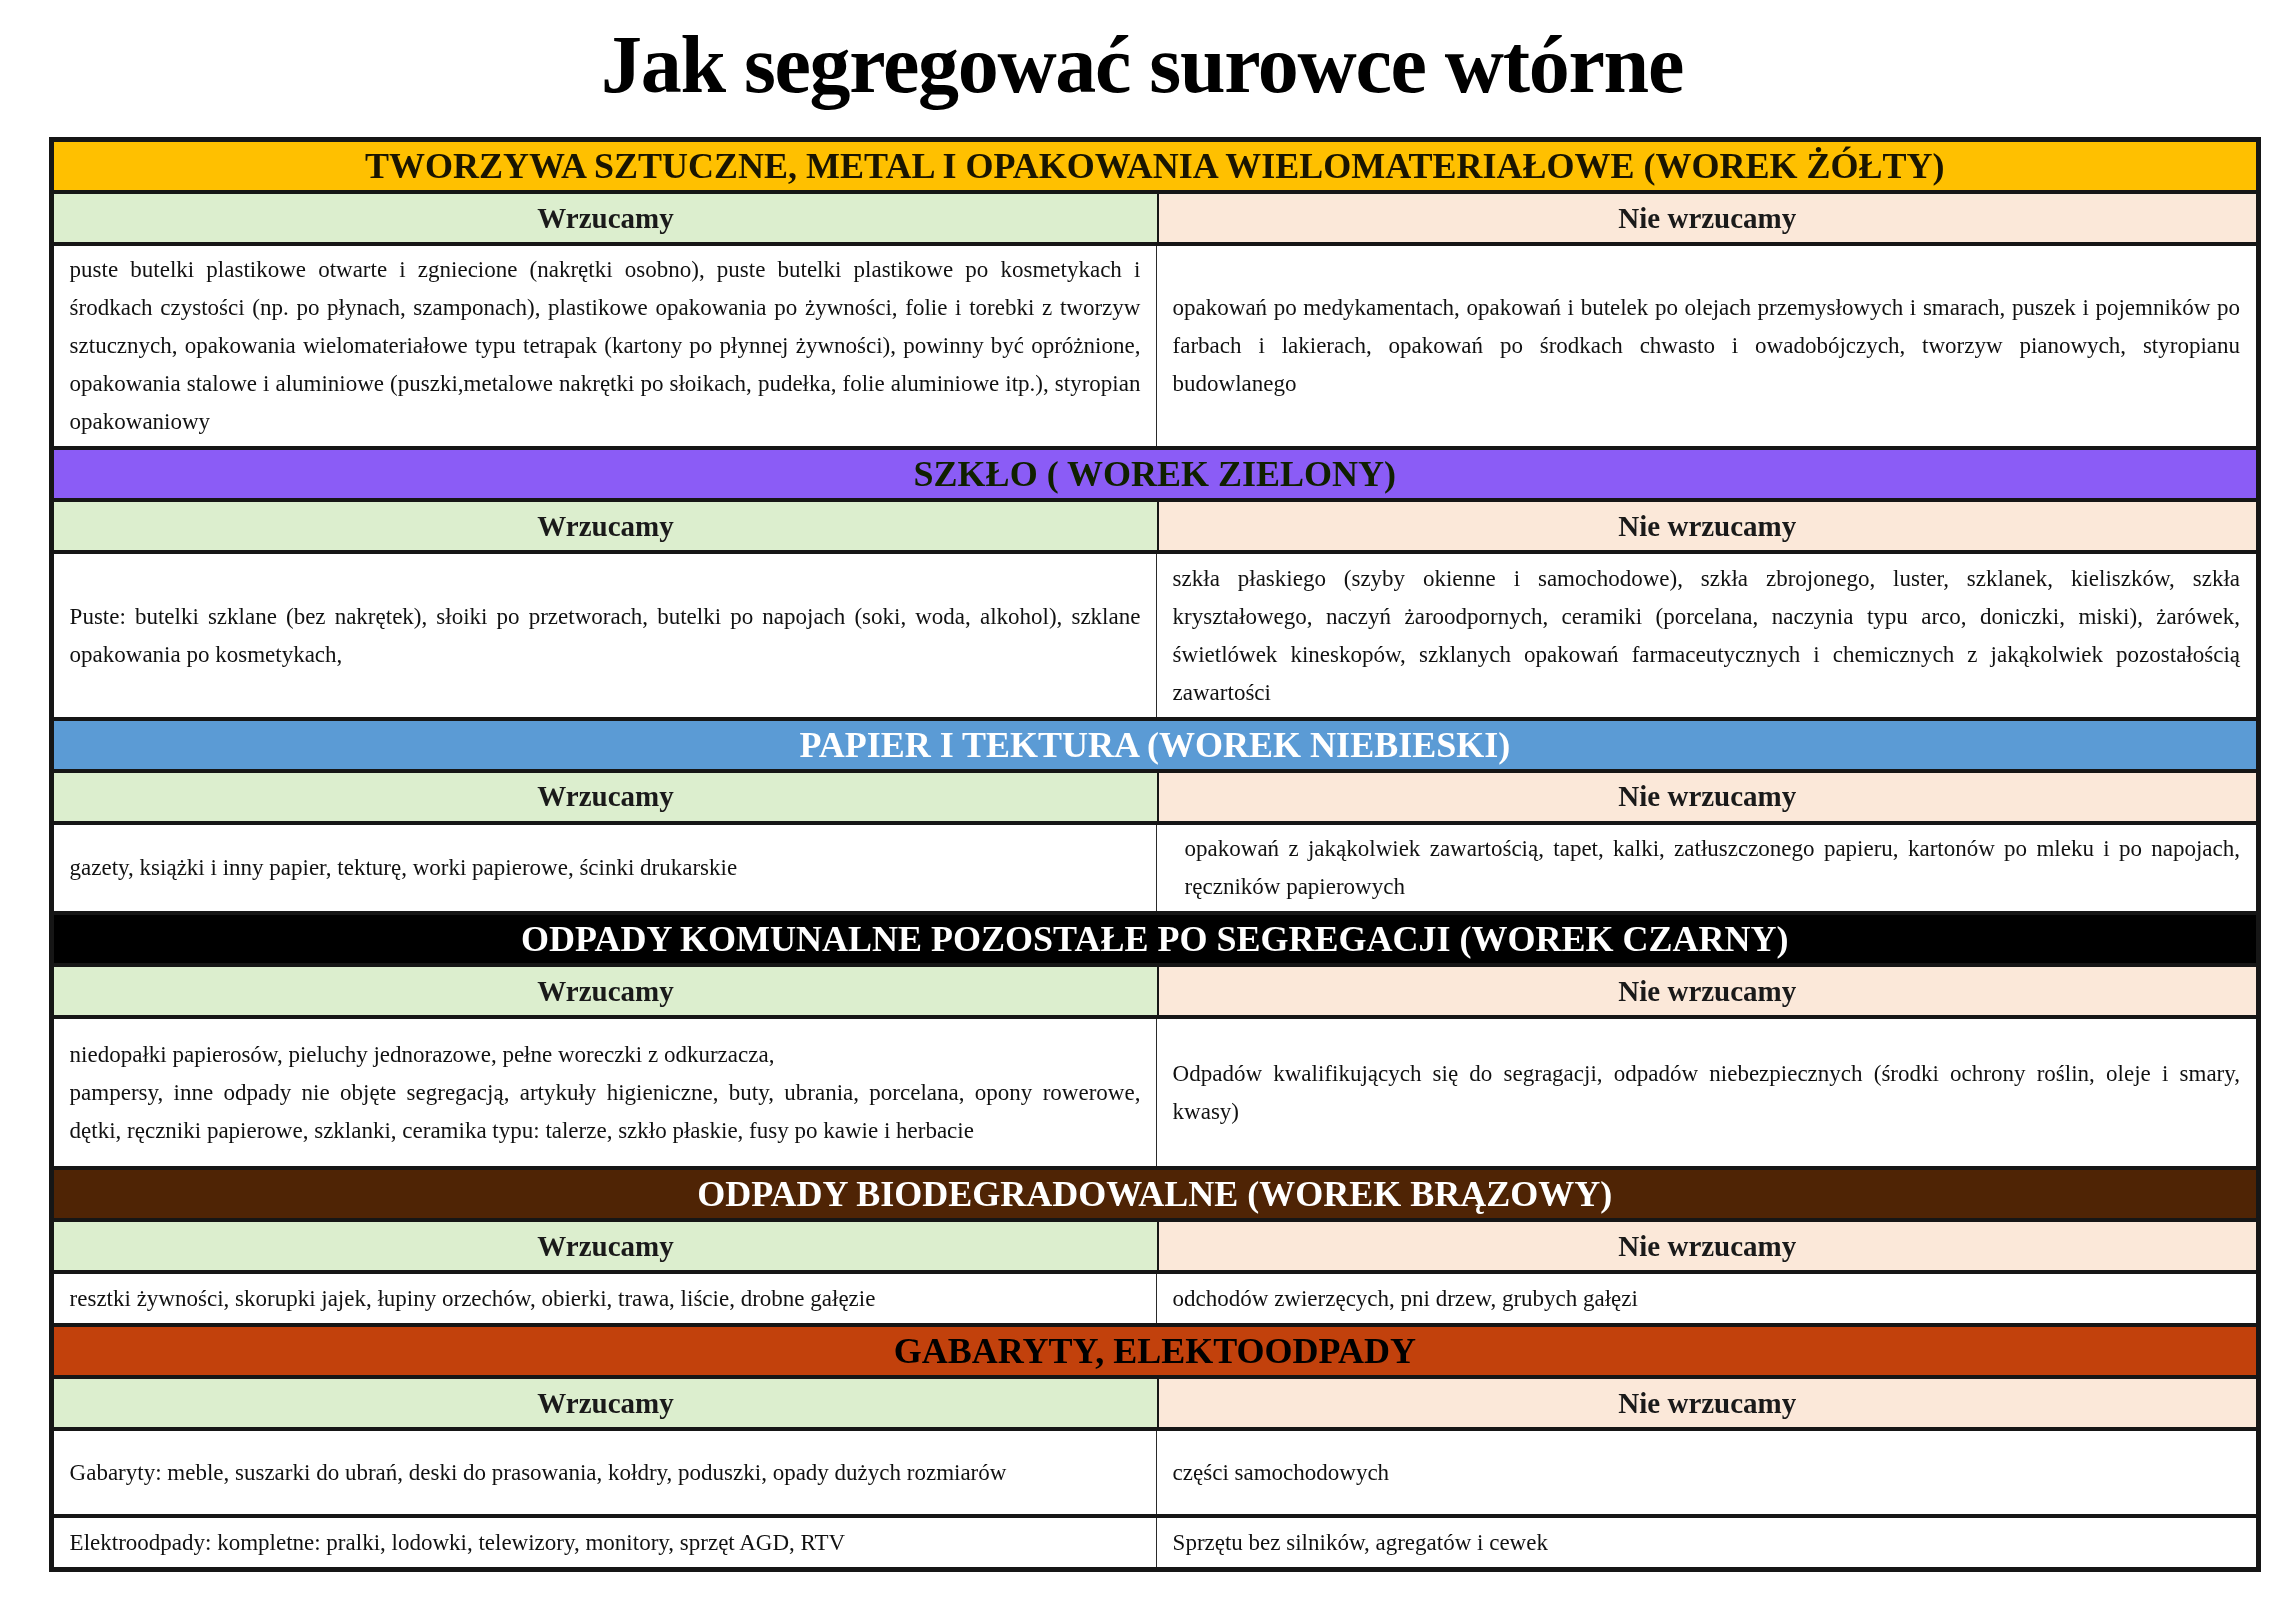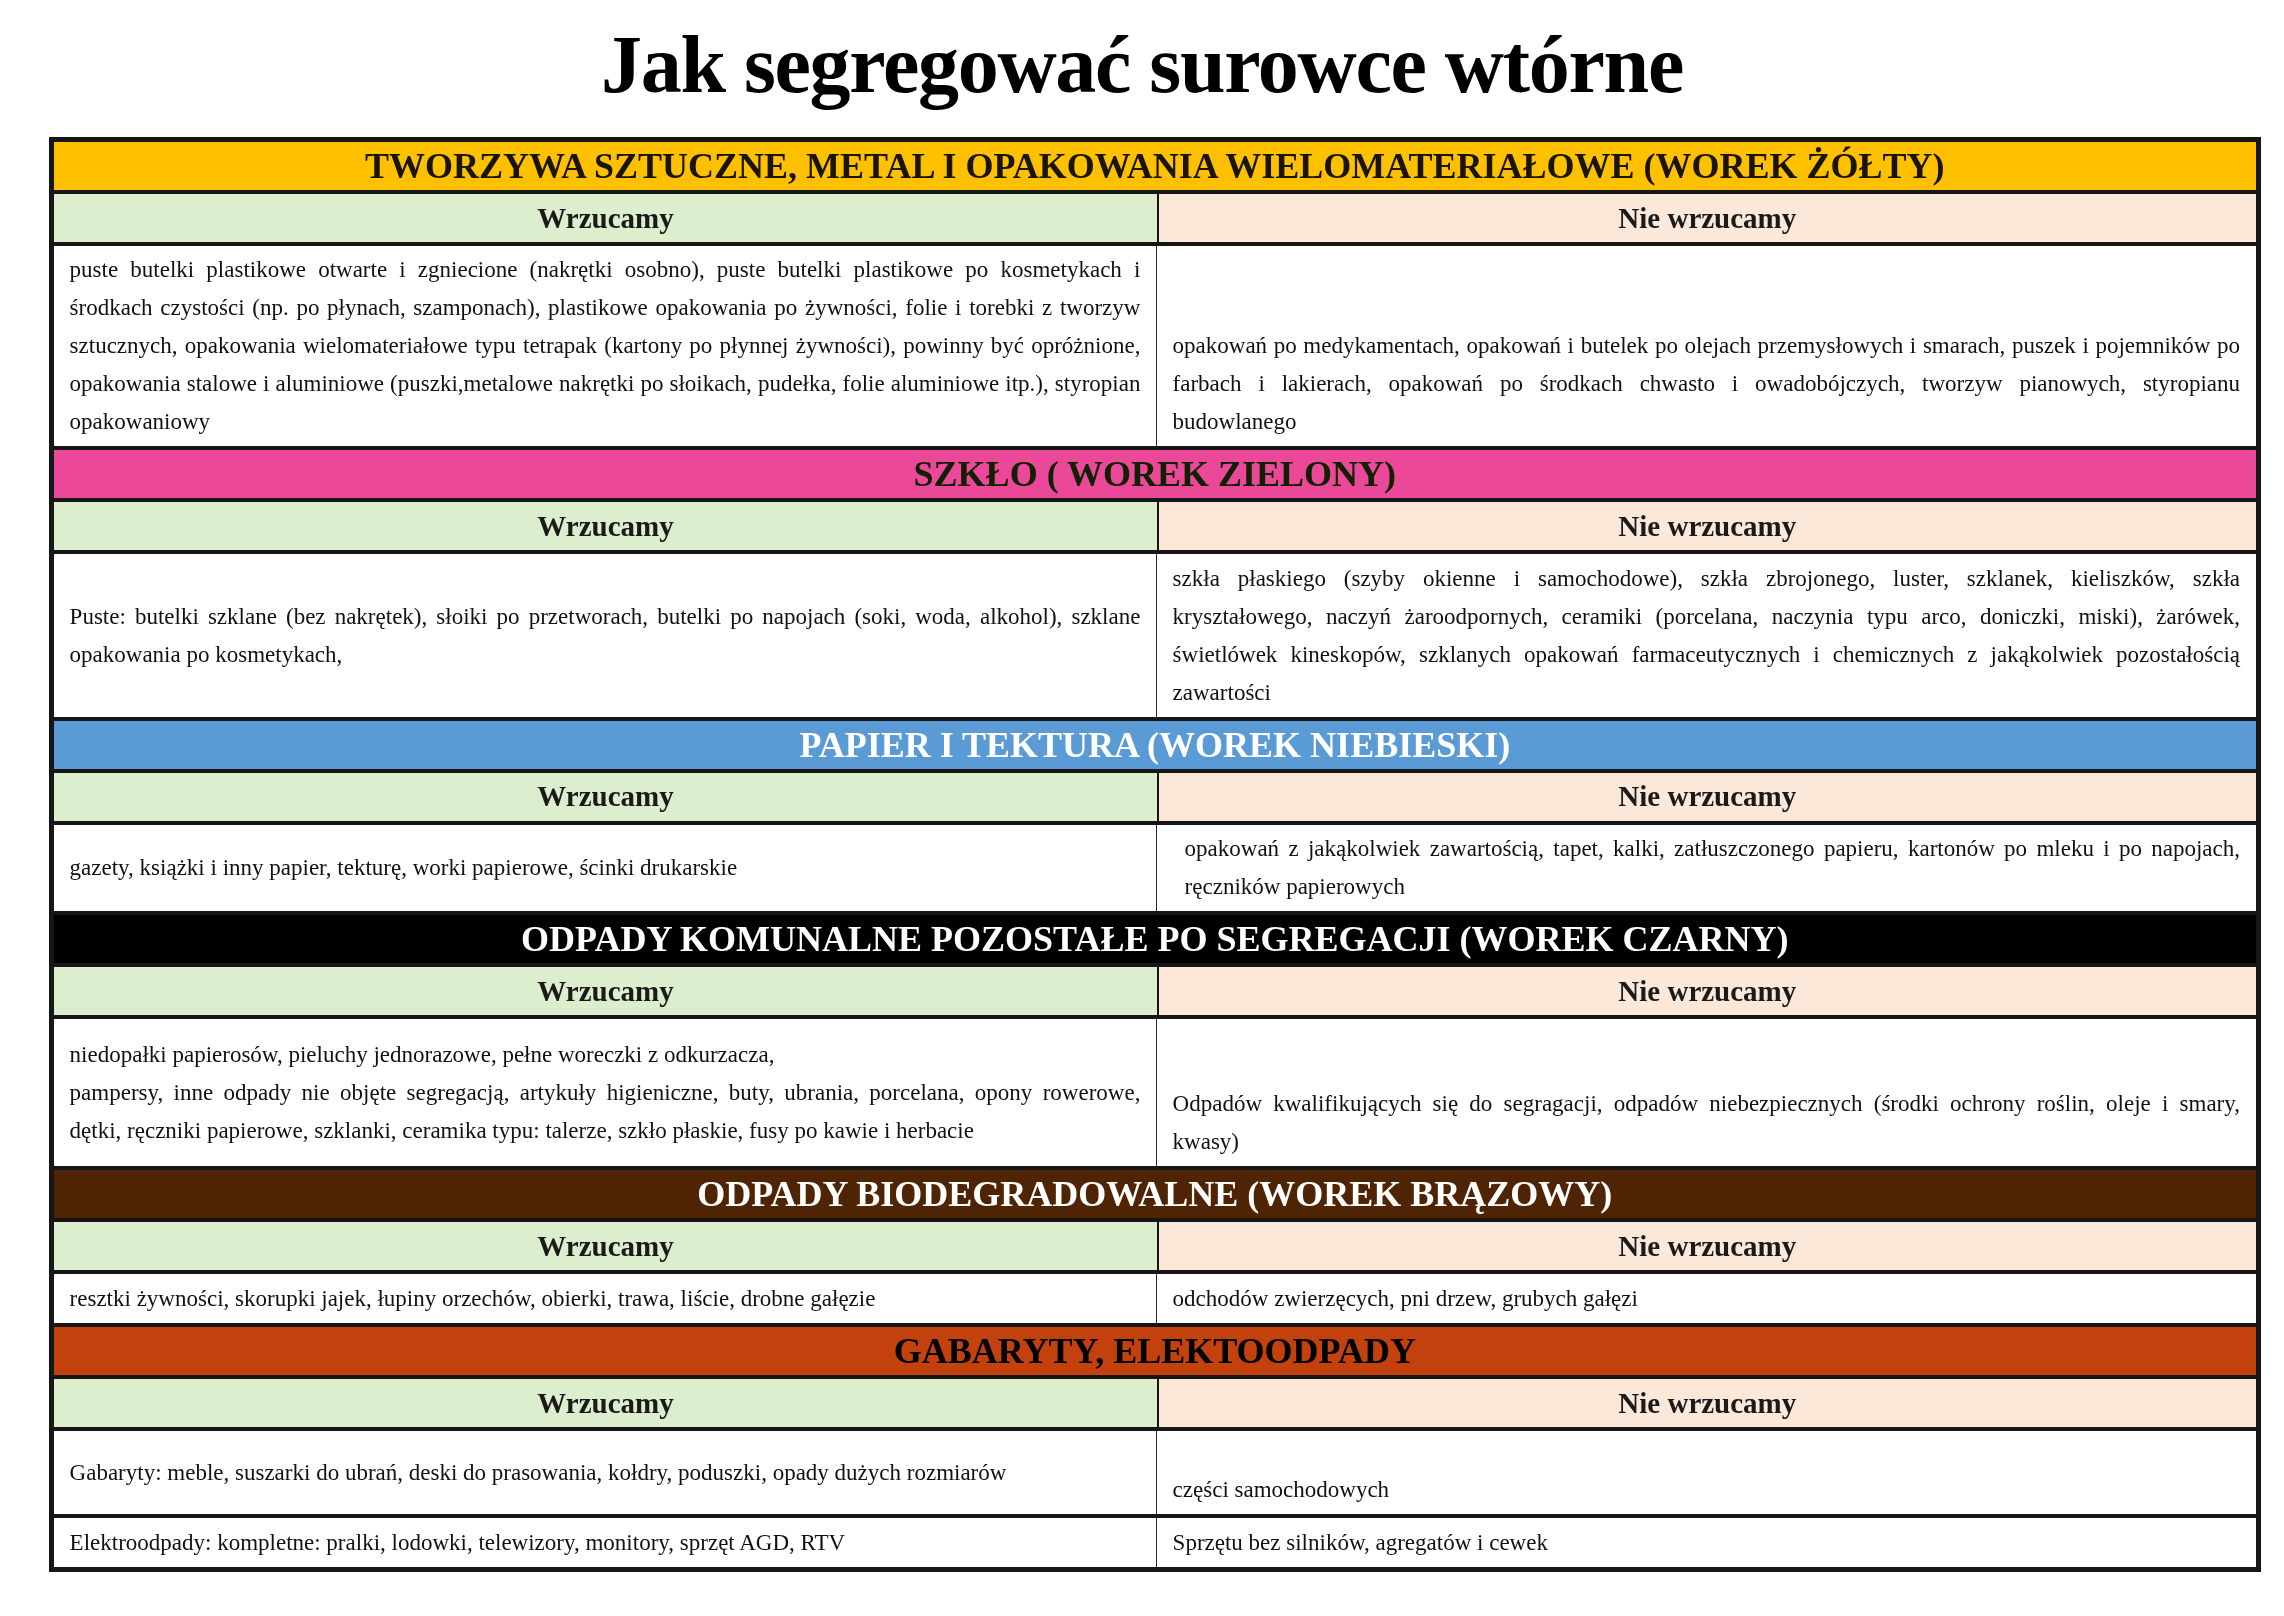--- a/index.html
+++ b/index.html
@@ -45,21 +45,21 @@
   .sec:last-child .brow:last-child{border-bottom:none;}
   .cell{
     display:flex;align-items:center;
     padding:5.2px 15.6px;
     font-size:23px;
     line-height:38px;
     text-align:justify;
     white-space:pre-line;
   }
   .cell.in{width:50.1%;border-right:1.9px solid #2a2a2a;box-sizing:border-box;}
-  .cell.out{flex:1;align-items:flex-end;}
+  .cell.out{flex:1;}
   .h-plastics{min-height:190px;}
   .h-glass{min-height:157px;}
   .h-paper{min-height:84px;gap:12px;}
   .h-municipal{min-height:147px;}
   .h-bio{min-height:49px;}
   .h-bulky1{min-height:83px;}
   .h-bulky2{min-height:49px;}
 </style>
 </head>
 <body>
@@ -74,21 +74,21 @@
       <div class="col in" style="background-color: rgb(220, 238, 206);">Wrzucamy</div>
       <div class="col out" style="background-color: rgb(251, 232, 217);">Nie wrzucamy</div>
     </div>
     <div class="brow h-plastics">
       <div class="cell in"><div>puste butelki plastikowe otwarte i zgniecione (nakrętki osobno), puste butelki plastikowe po kosmetykach i środkach czystości (np. po płynach, szamponach), plastikowe opakowania po żywności, folie i torebki z tworzyw sztucznych, opakowania wielomateriałowe typu tetrapak (kartony po płynnej żywności), powinny być opróżnione, opakowania stalowe i aluminiowe (puszki,metalowe nakrętki po słoikach, pudełka, folie aluminiowe itp.), styropian opakowaniowy</div></div>
       <div class="cell out"><div>opakowań po medykamentach, opakowań i butelek po olejach przemysłowych i smarach, puszek i pojemników po farbach i lakierach, opakowań po środkach chwasto i owadobójczych, tworzyw pianowych, styropianu budowlanego</div></div>
     </div>
   </div>
 
   <div class="sec">
-    <div class="sec-header" style="background-color: #ec4899; color: rgb(16, 32, 0);">SZKŁO ( WOREK ZIELONY)</div>
+    <div class="sec-header" style="background-color: #8b5cf6; color: rgb(16, 32, 0);">SZKŁO ( WOREK ZIELONY)</div>
     <div class="cols">
       <div class="col in" style="background-color: rgb(220, 238, 206);">Wrzucamy</div>
       <div class="col out" style="background-color: rgb(251, 232, 217);">Nie wrzucamy</div>
     </div>
     <div class="brow h-glass">
       <div class="cell in"><div>Puste: butelki szklane (bez nakrętek), słoiki po przetworach, butelki po napojach (soki, woda, alkohol), szklane opakowania po kosmetykach,</div></div>
       <div class="cell out"><div>szkła płaskiego (szyby okienne i samochodowe), szkła zbrojonego, luster, szklanek, kieliszków, szkła kryształowego, naczyń żaroodpornych, ceramiki (porcelana, naczynia typu arco, doniczki, miski), żarówek, świetlówek kineskopów, szklanych opakowań farmaceutycznych i chemicznych z jakąkolwiek pozostałością zawartości</div></div>
     </div>
   </div>
 

